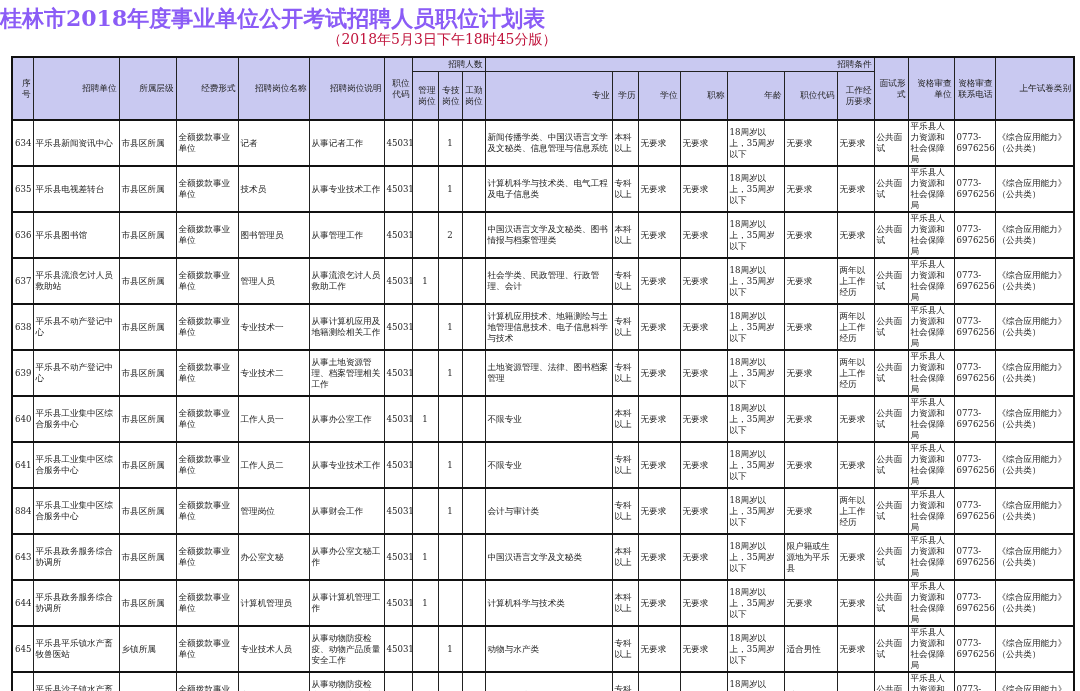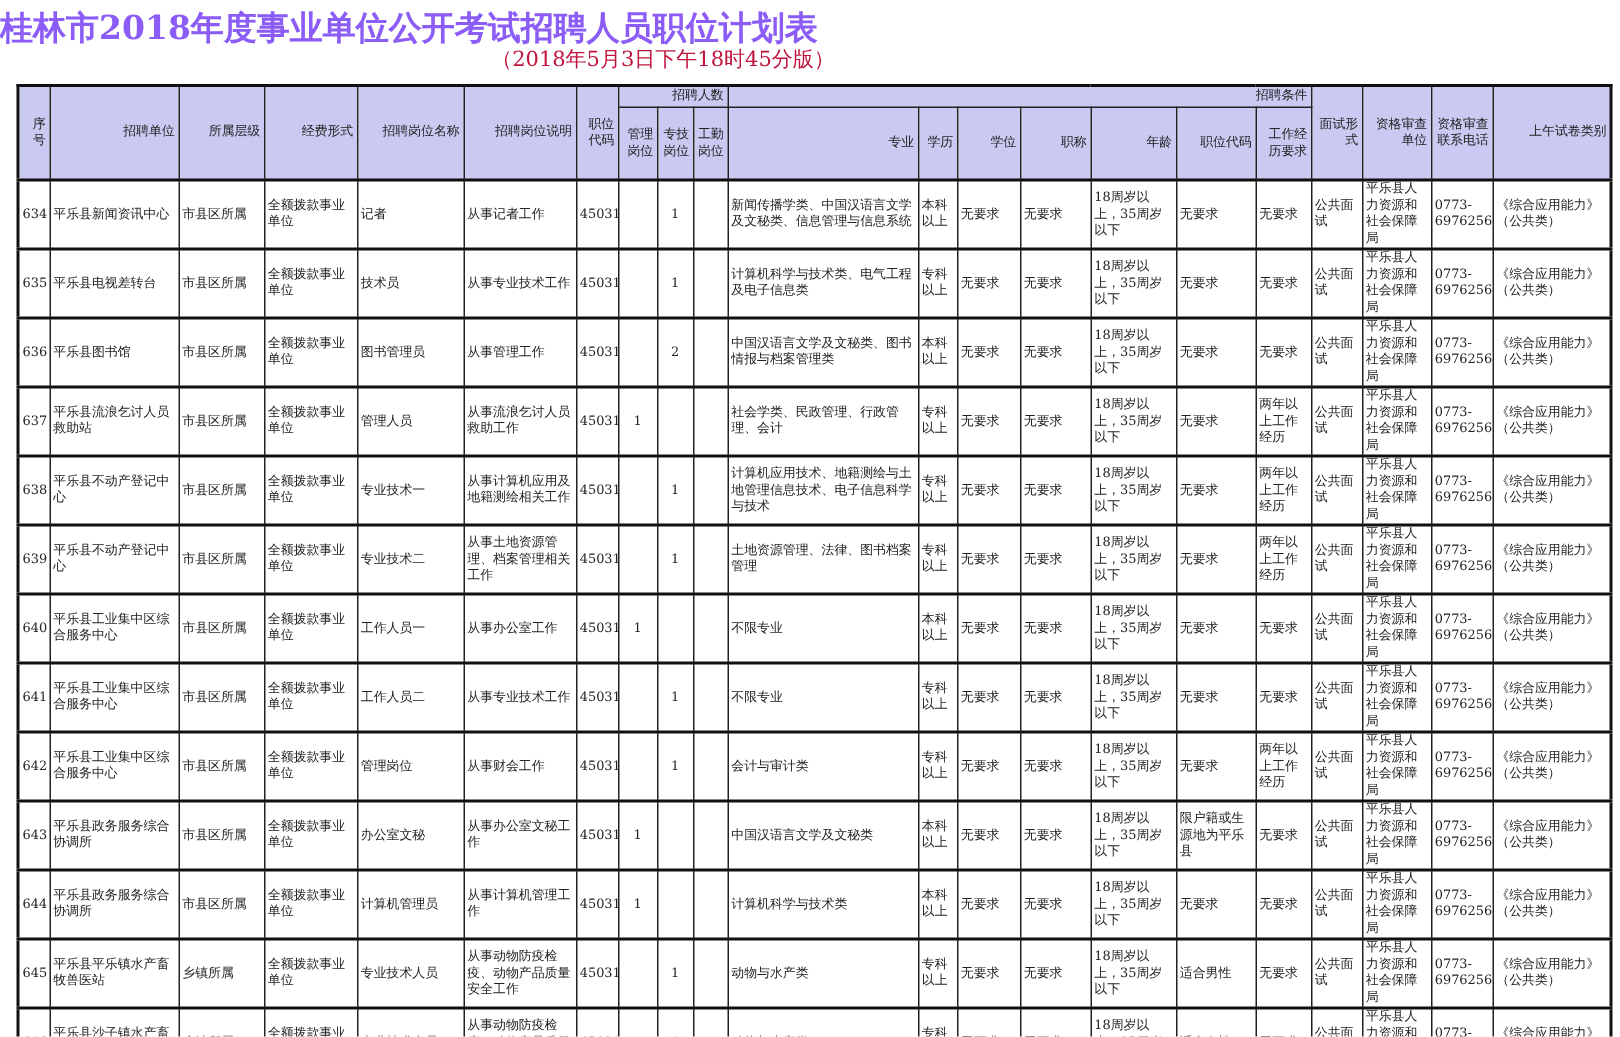--- a/index.html
+++ b/index.html
@@ -266,21 +266,21 @@
     <td>18周岁以上，35周岁以下</td>
     <td>无要求</td>
     <td>无要求</td>
     <td>公共面试</td>
     <td>平乐县人力资源和社会保障局</td>
     <td>0773-6976256</td>
     <td class="cat">《综合应用能力》（公共类）</td>
   </tr>
 
   <tr>
-    <td class="c">642</td>
+    <td class="c">884</td>
     <td>平乐县工业集中区综合服务中心</td>
     <td>市县区所属</td>
     <td>全额拨款事业单位</td>
     <td>管理岗位</td>
     <td>从事财会工作</td>
     <td class="code">450310639</td>
     <td class="num"></td>
     <td class="num">1</td>
     <td class="num"></td>
     <td>会计与审计类</td>

